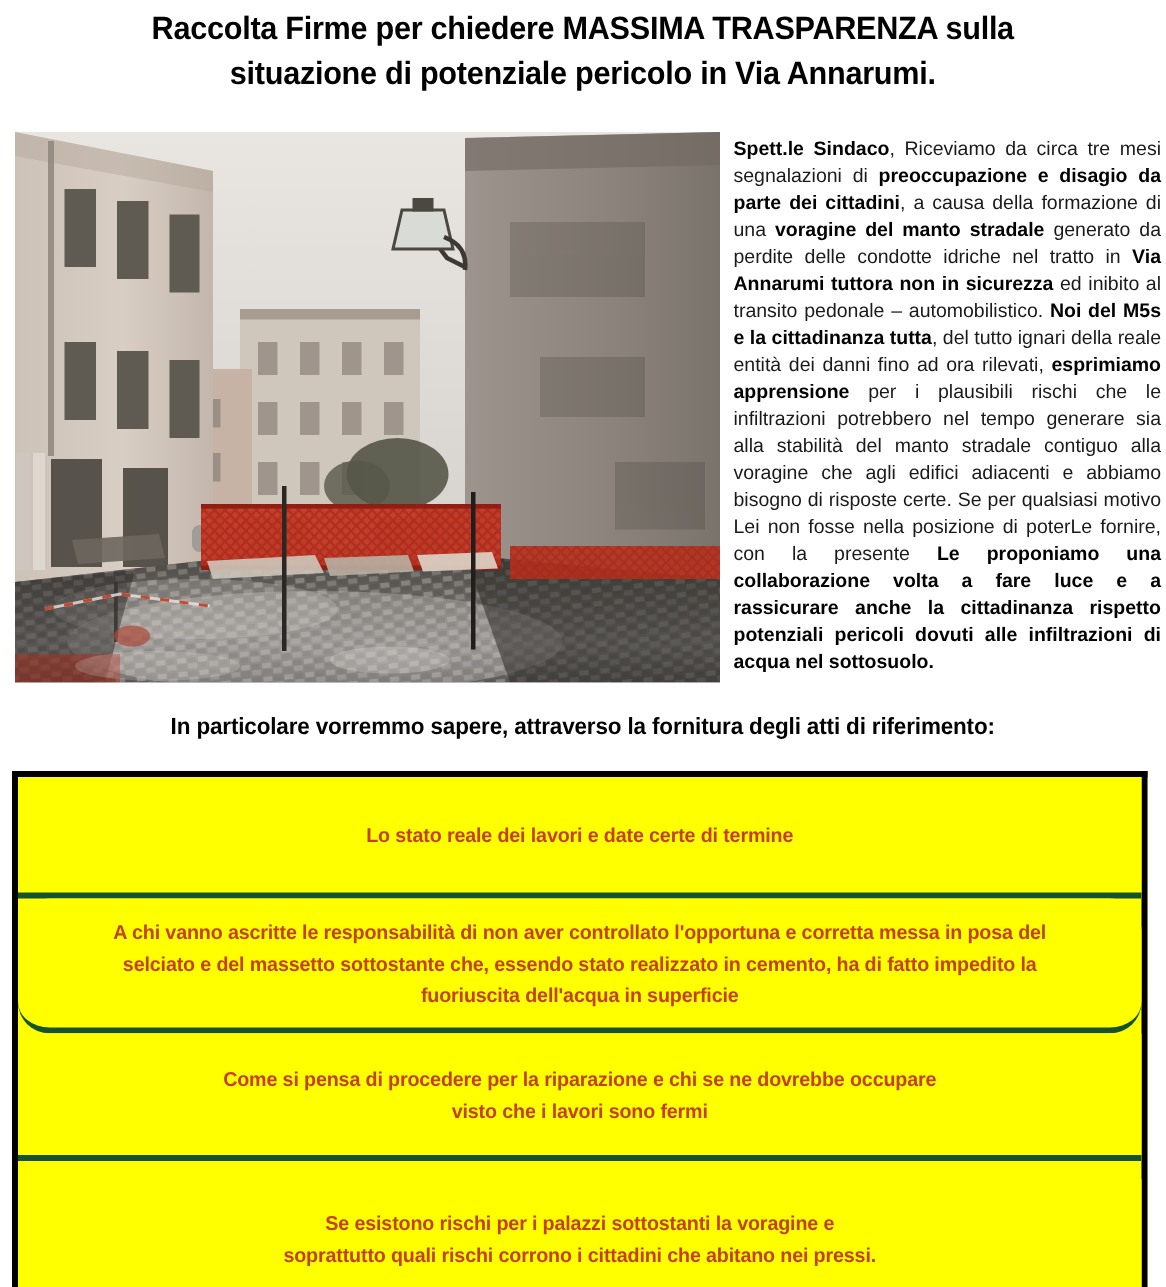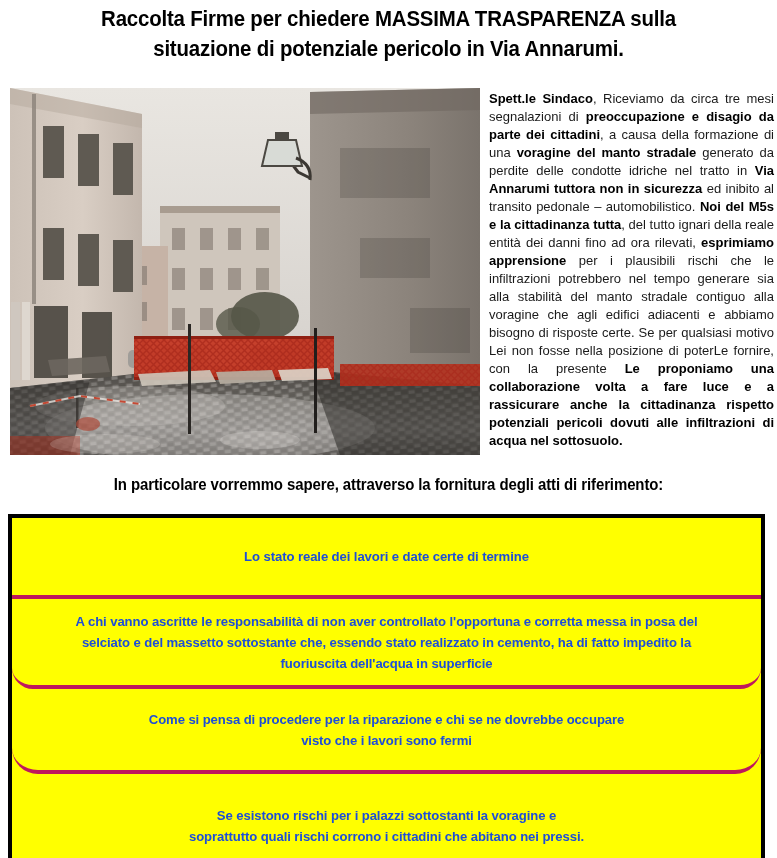--- a/index.html
+++ b/index.html
@@ -88,38 +88,38 @@
     left: 8px;
     top: 514px;
     width: 757px;
     border: 4px solid #000000;
     border-bottom: none;
     box-sizing: border-box;
     background: #ffff00;
   }
   .qbox {
     background: #ffff00;
-    border-bottom: 4px solid #be185d;
+    border-bottom: 4px solid #14532d;
     box-sizing: border-box;
     display: flex;
     align-items: center;
     justify-content: center;
     text-align: center;
     font-weight: bold;
     font-size: 13.4px;
     line-height: 21px;
     letter-spacing: -0.1px;
-    color: #1d4ed8;
+    color: #c2410c;
     padding: 0 10px;
   }
   .qbox-inner { width: 100%; transform: scaleX(0.98); }
   .qbox .ln { display: block; white-space: nowrap; }
   .qbox-1 { height: 81px; }
   .qbox-2 { height: 90px; border-radius: 21px; }
-  .qbox-3 { height: 85px; border-radius: 26px; }
+  .qbox-3 { height: 85px; }
   .qbox-4 { height: 84px; margin-top: 12px; }
 </style>
 </head>
 <body>
 
 <div class="page">
 
   <div class="heading">
     <span class="hline">Raccolta Firme per chiedere MASSIMA TRASPARENZA sulla</span>
     <span class="hline">situazione di potenziale pericolo in Via Annarumi.</span>

